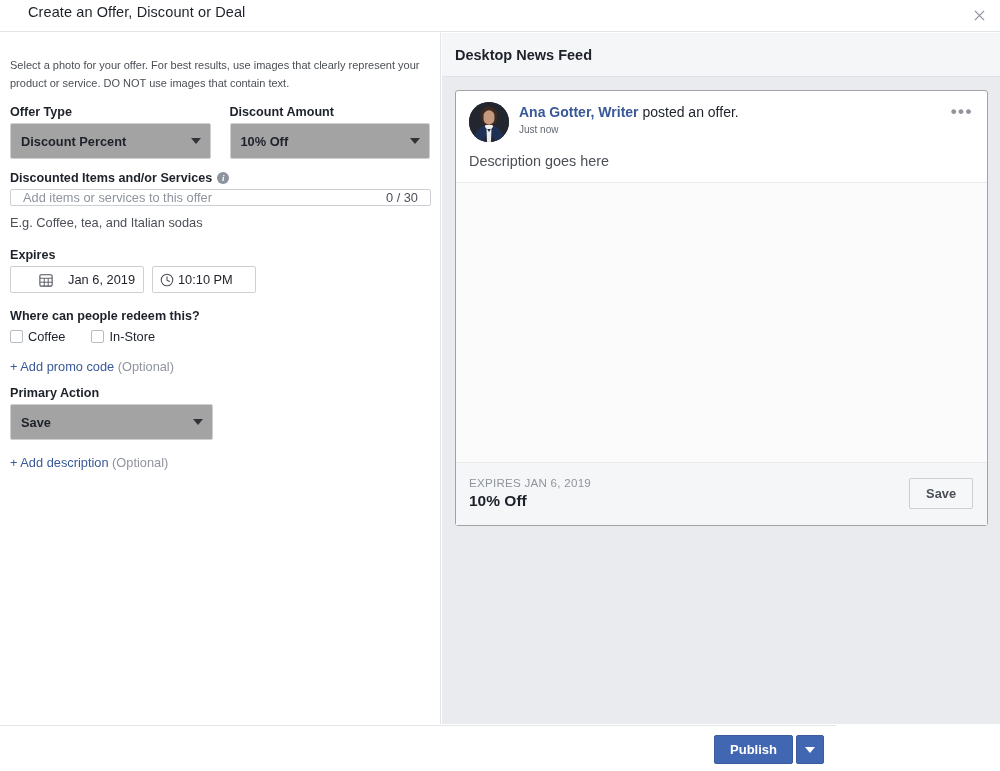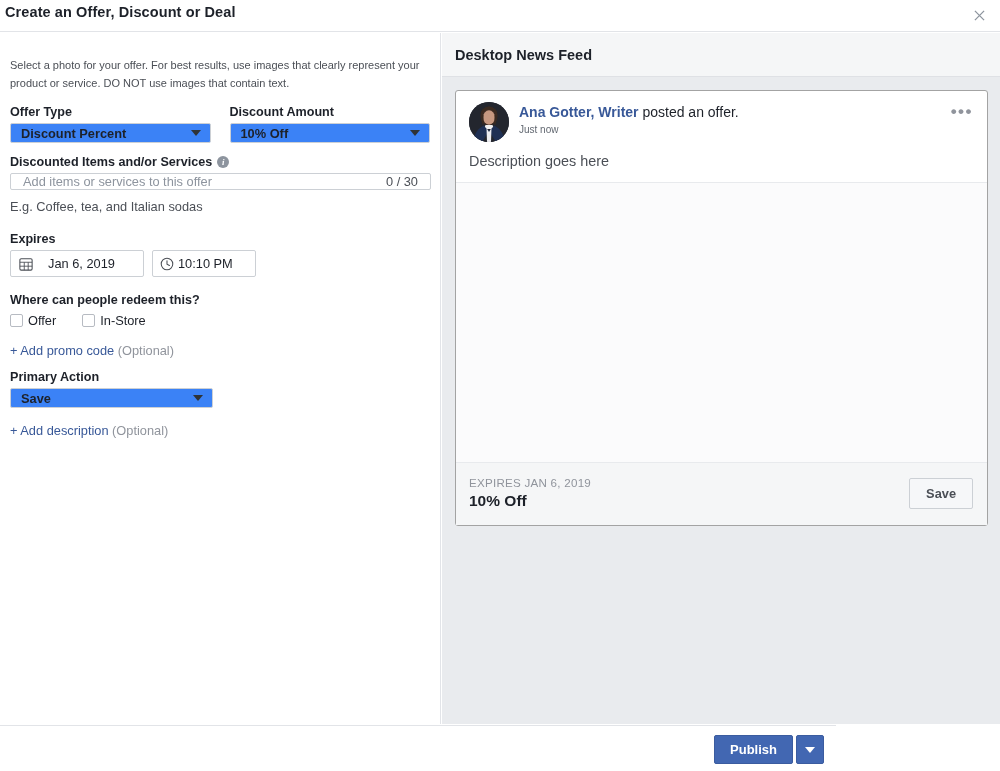--- a/index.html
+++ b/index.html
@@ -18,22 +18,22 @@
   }
 
   
   .titlebar {
     position: absolute; left: 0; top: 0;
     width: 1000px; height: 32px;
     background: #fff;
     border-bottom: 1px solid #e2e4e8;
   }
   .titlebar-text {
-    position: absolute; left: 5px; top: 4px;
-    font-size: 14.5px; font-weight: bold;
+    position: absolute; left: 28px; top: 4px;
+    font-size: 14.5px; font-weight: normal;
     color: #1d2129; letter-spacing: .1px;
   }
   .close-icon {
     position: absolute; right: 12px; top: 6px;
     width: 18px; height: 18px;
     color: #8d949e; cursor: pointer;
     display: flex; align-items: center; justify-content: center;
     font-size: 15px; line-height: 1;
   }
 
@@ -83,22 +83,22 @@
     line-height: 1; font-family: "Liberation Serif", serif;
     cursor: pointer;
   }
 
   .row { display: flex; gap: 19px; margin-top: 13px; }
   .col-a { width: 203px; }
   .col-b { width: 203px; }
 
   .select-box {
     position: relative;
-    height: 20px; border: 1px solid #ccd0d5; border-radius: 2px;
-    background: #3b82f6;
+    height: 36px; border: 1px solid #ccd0d5; border-radius: 2px;
+    background: #a3a3a3;
     display: flex; align-items: center;
     padding: 0 26px 0 10px;
     font-size: 12.8px; font-weight: bold; color: #1d2129;
     cursor: pointer;
   }
   .caret {
     position: absolute; right: 9px; top: 50%;
     transform: translateY(-50%);
     width: 0; height: 0;
     border-left: 5px solid transparent;
@@ -125,21 +125,21 @@
     margin-top: 9px; font-size: 12.8px; color: #4b4f56;
   }
 
   .expires-section { margin-top: 18px; }
   .date-row { display: flex; gap: 8px; margin-top: 4px; }
   .date-field, .time-field {
     height: 27px; border: 1px solid #ccd0d5; border-radius: 2px;
     background: #fff; display: flex; align-items: center;
     font-size: 12.8px; color: #1d2129; cursor: pointer;
   }
-  .date-field { width: 134px; padding: 12px 8px; gap: 15px; }
+  .date-field { width: 134px; padding: 12px 8px; gap: 15px; justify-content: flex-end; }
   .time-field { width: 104px; padding: 0 7px; gap: 4px; }
   .cal-icon, .clock-icon { width: 14px; height: 14px; display:block; flex: none; }
 
   .redeem-section { margin-top: 16px; }
   .checkbox-row { display: flex; gap: 26px; margin-top: 6px; align-items: center; }
   .cb-item { display: flex; align-items: center; gap: 5px; cursor: pointer; }
   .cb {
     width: 13px; height: 13px;
     border: 1px solid #b7bbc2; border-radius: 2px; background: #fff;
   }
@@ -319,21 +319,21 @@
           <span>10:10 PM</span>
         </div>
       </div>
     </div>
 
     <div class="redeem-section">
       <div class="field-label">Where can people redeem this?</div>
       <div class="checkbox-row">
         <div class="cb-item">
           <span class="cb"></span>
-          <span class="cb-label">Offer</span>
+          <span class="cb-label">Coffee</span>
         </div>
         <div class="cb-item">
           <span class="cb"></span>
           <span class="cb-label">In-Store</span>
         </div>
       </div>
     </div>
 
     <div class="link-line">
       <span class="blue-link">+ Add promo code</span><span class="optional"> (Optional)</span>

